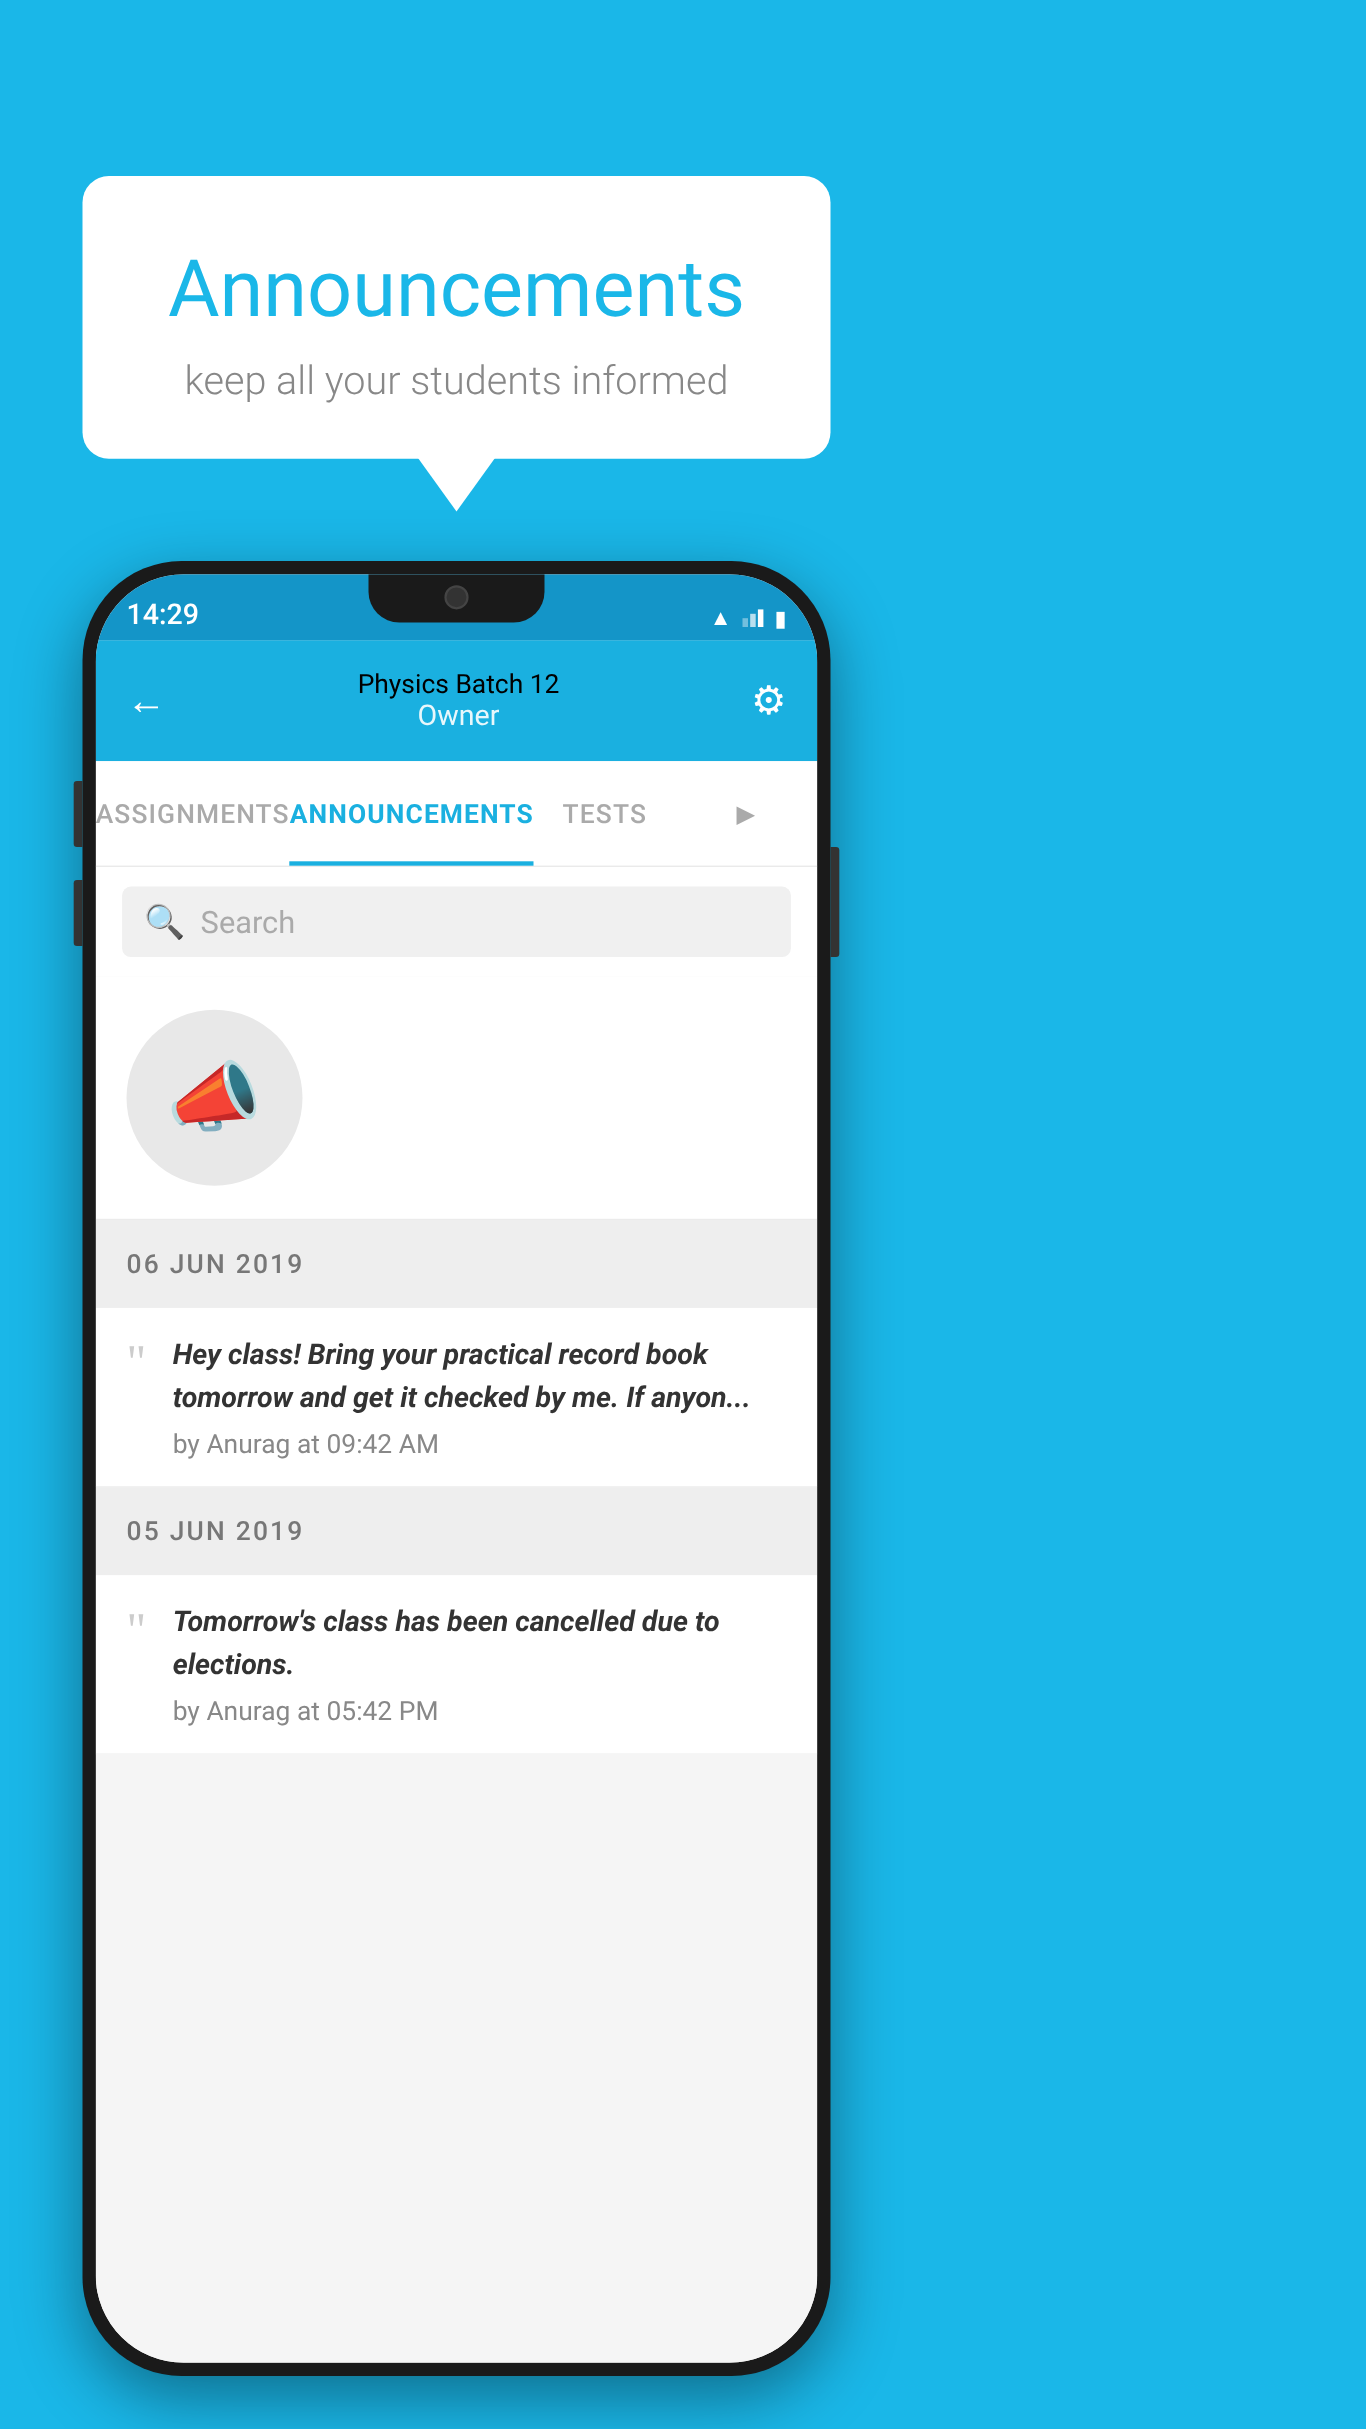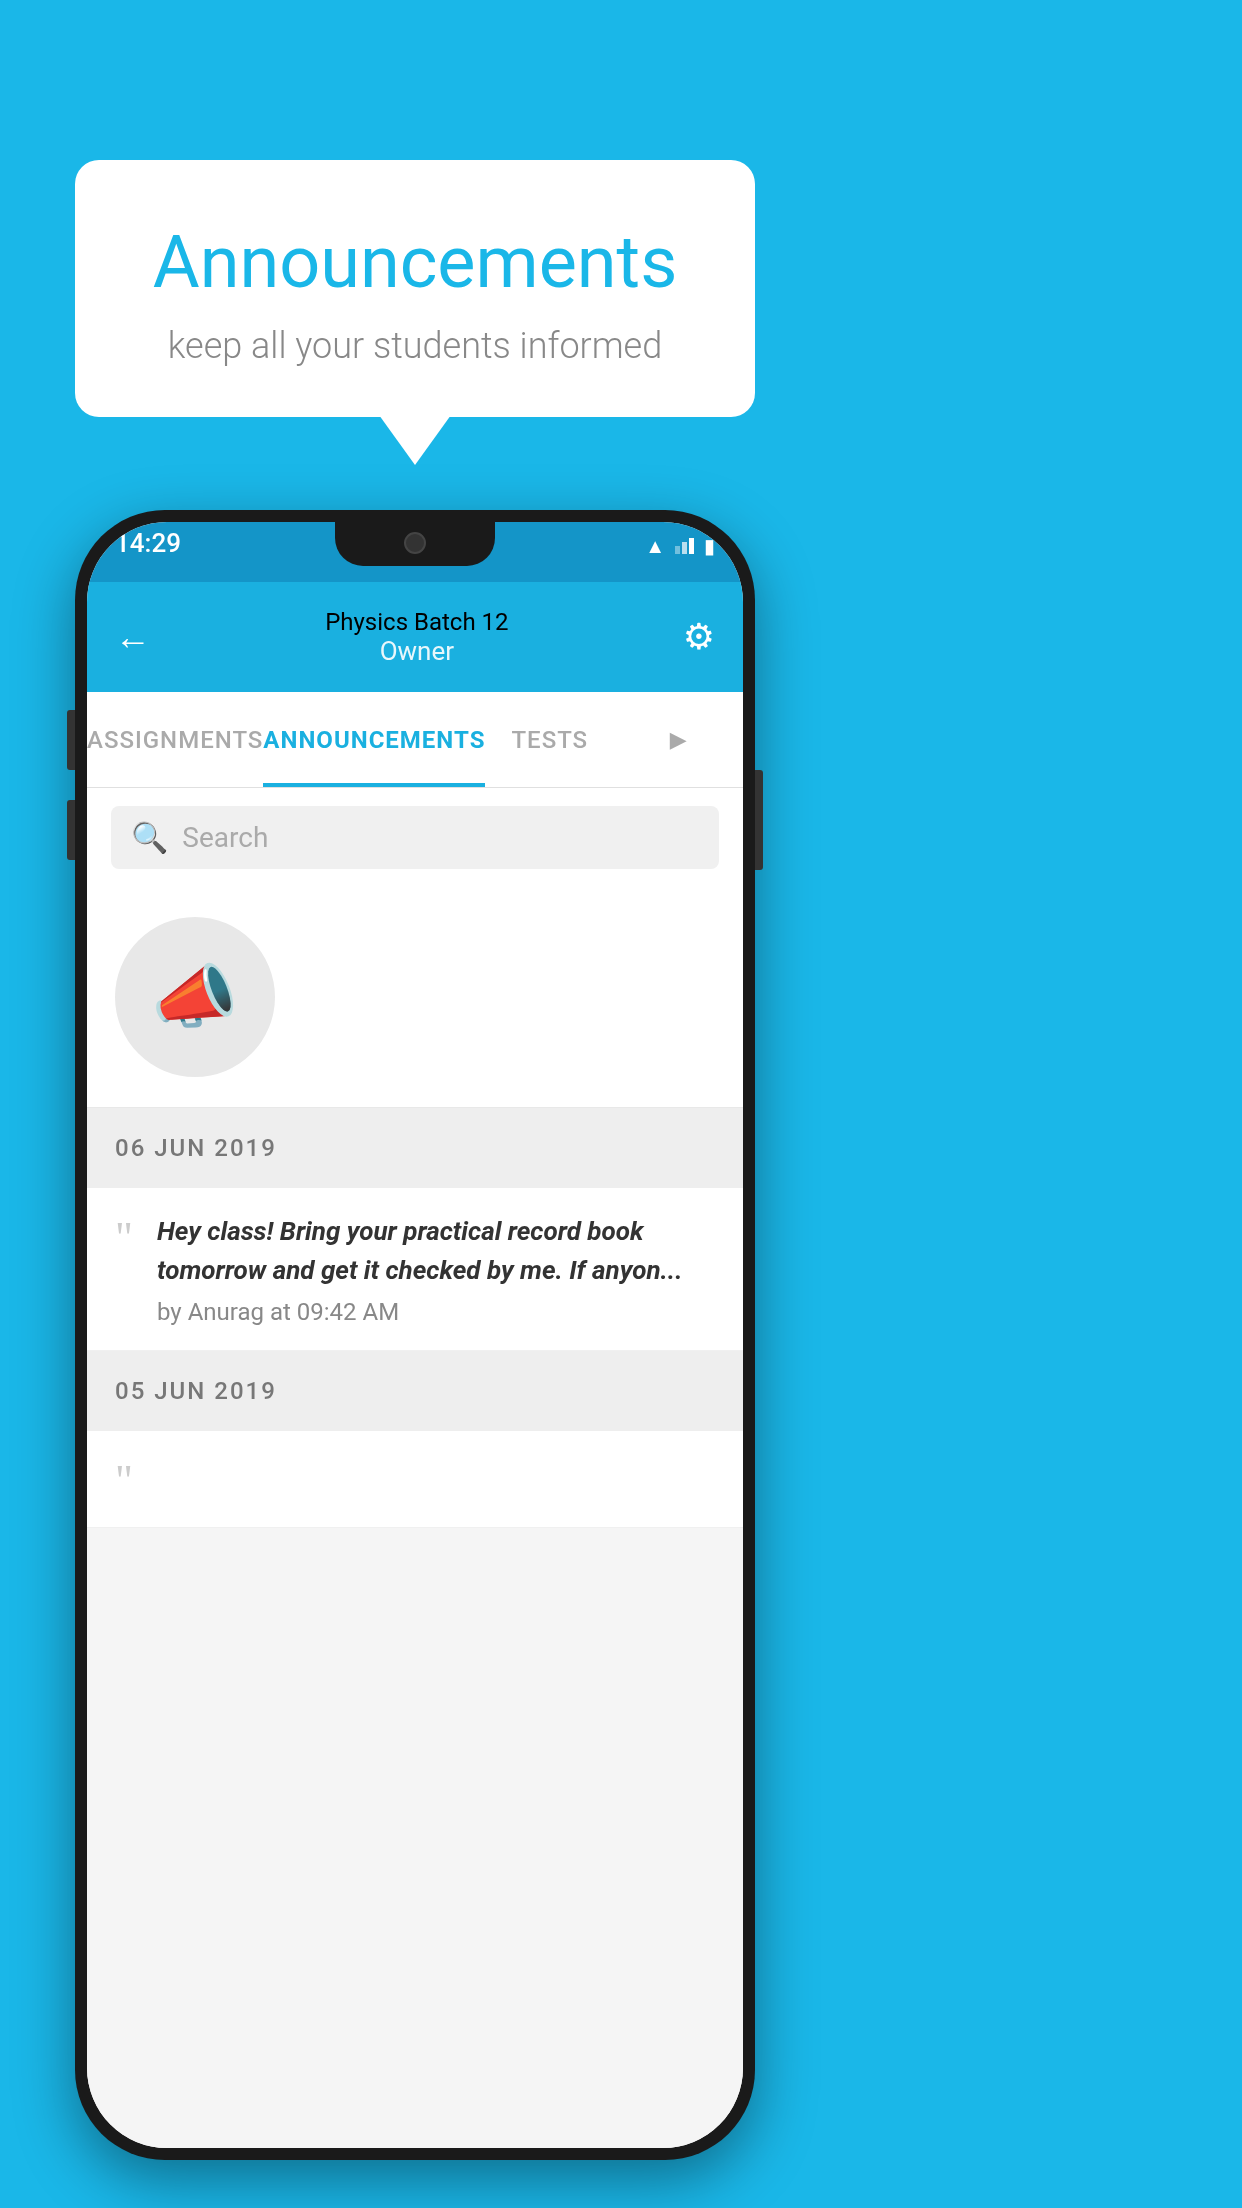--- a/index.html
+++ b/index.html
@@ -97,21 +97,21 @@
       border: 2px solid #444;
     }
 
     
     .status-bar {
       height: 60px;
       background: #1495c8;
       display: flex;
       align-items: flex-end;
       justify-content: space-between;
-      padding: 0 28px 24px 28px;
+      padding: 0 28px 8px 28px;
       position: relative;
     }
     .status-time {
       font-size: 26px;
       color: #ffffff;
       font-weight: 500;
     }
     .status-icons {
       display: flex;
       align-items: center;
@@ -424,19 +424,23 @@
             <div class="announcement-content">
               <div class="announcement-text">Hey class! Bring your practical record book tomorrow and get it checked by me. If anyon...</div>
               <div class="announcement-meta">by Anurag at 09:42 AM</div>
             </div>
           </div>
 
           <div class="date-separator">05  JUN  2019</div>
 
           <div class="announcement-item">
             <div class="quote-icon">"</div>
+            <div class="announcement-content">
+              <div class="announcement-text">Tomorrow's class has been cancelled due to elections.</div>
+              <div class="announcement-meta">by Anurag at 05:42 PM</div>
+            </div>
           </div>
 
         </div>
       </div>
     </div>
   </div>
 </div>
 
 </body></html>

